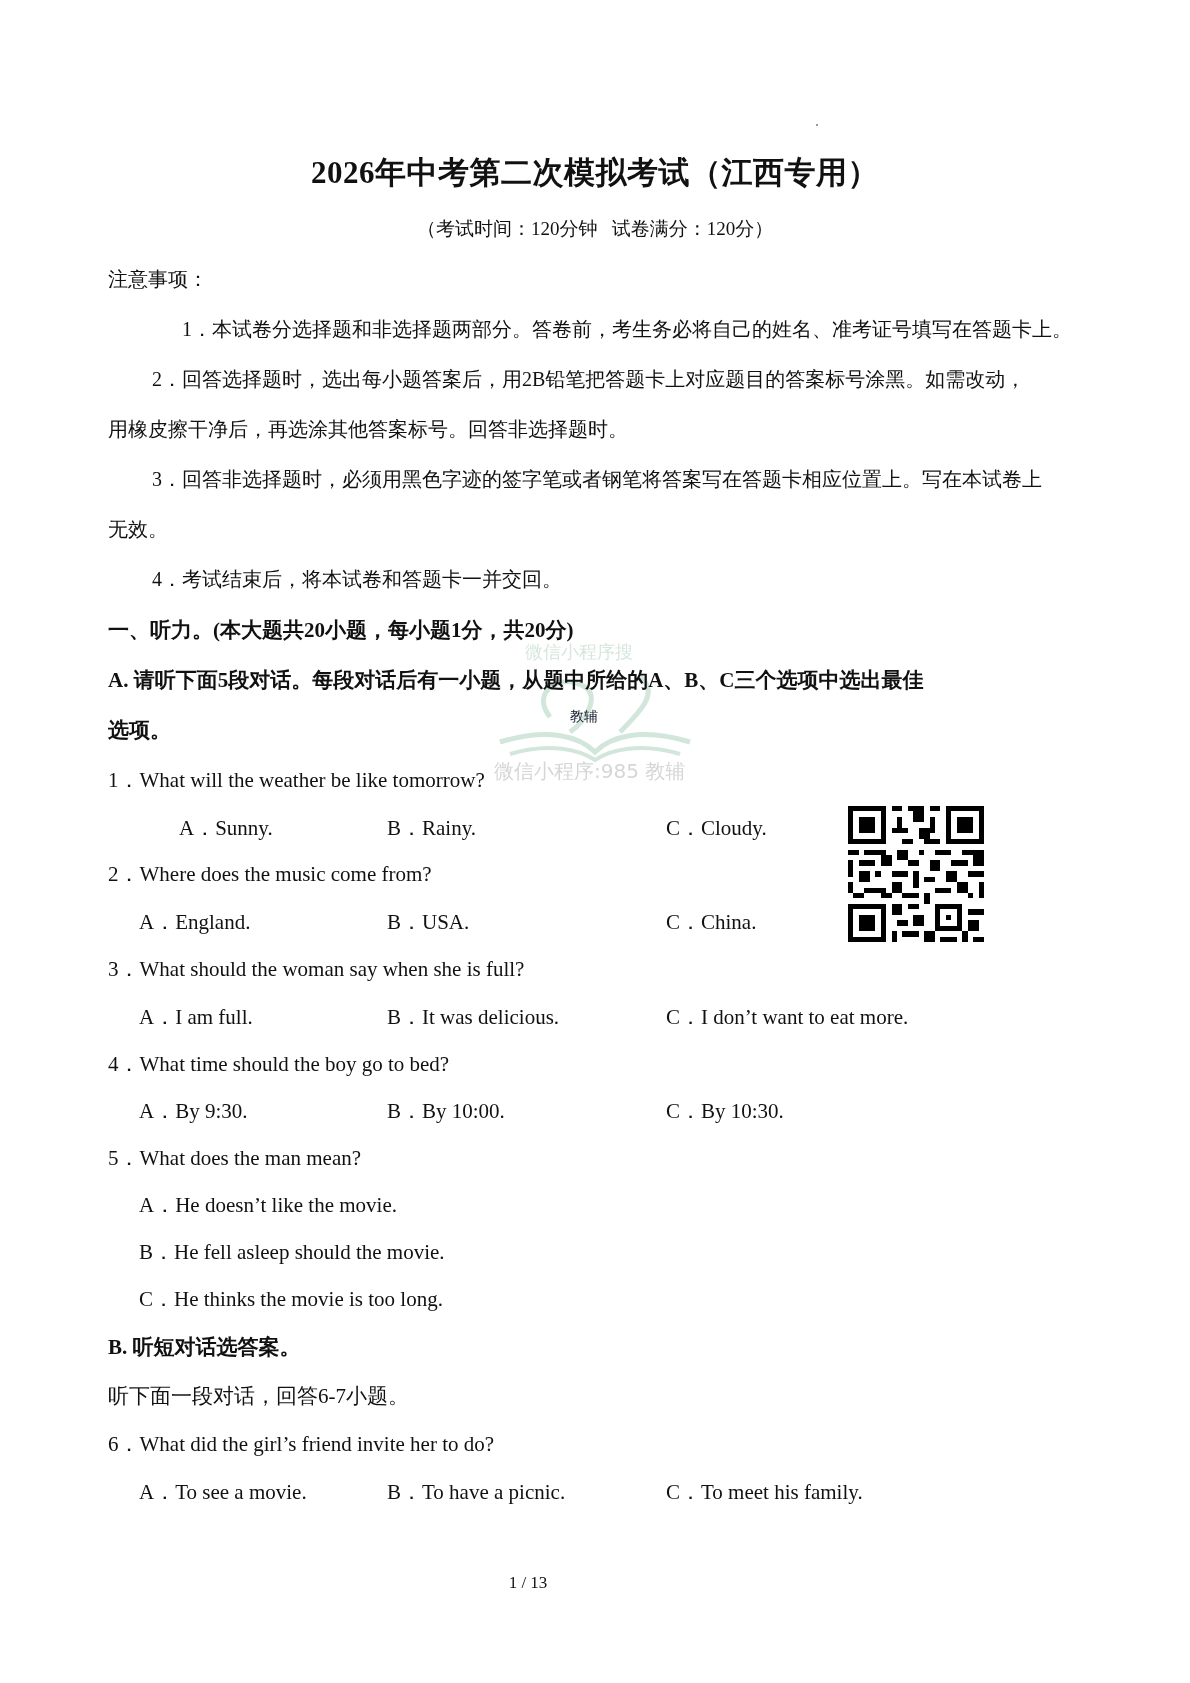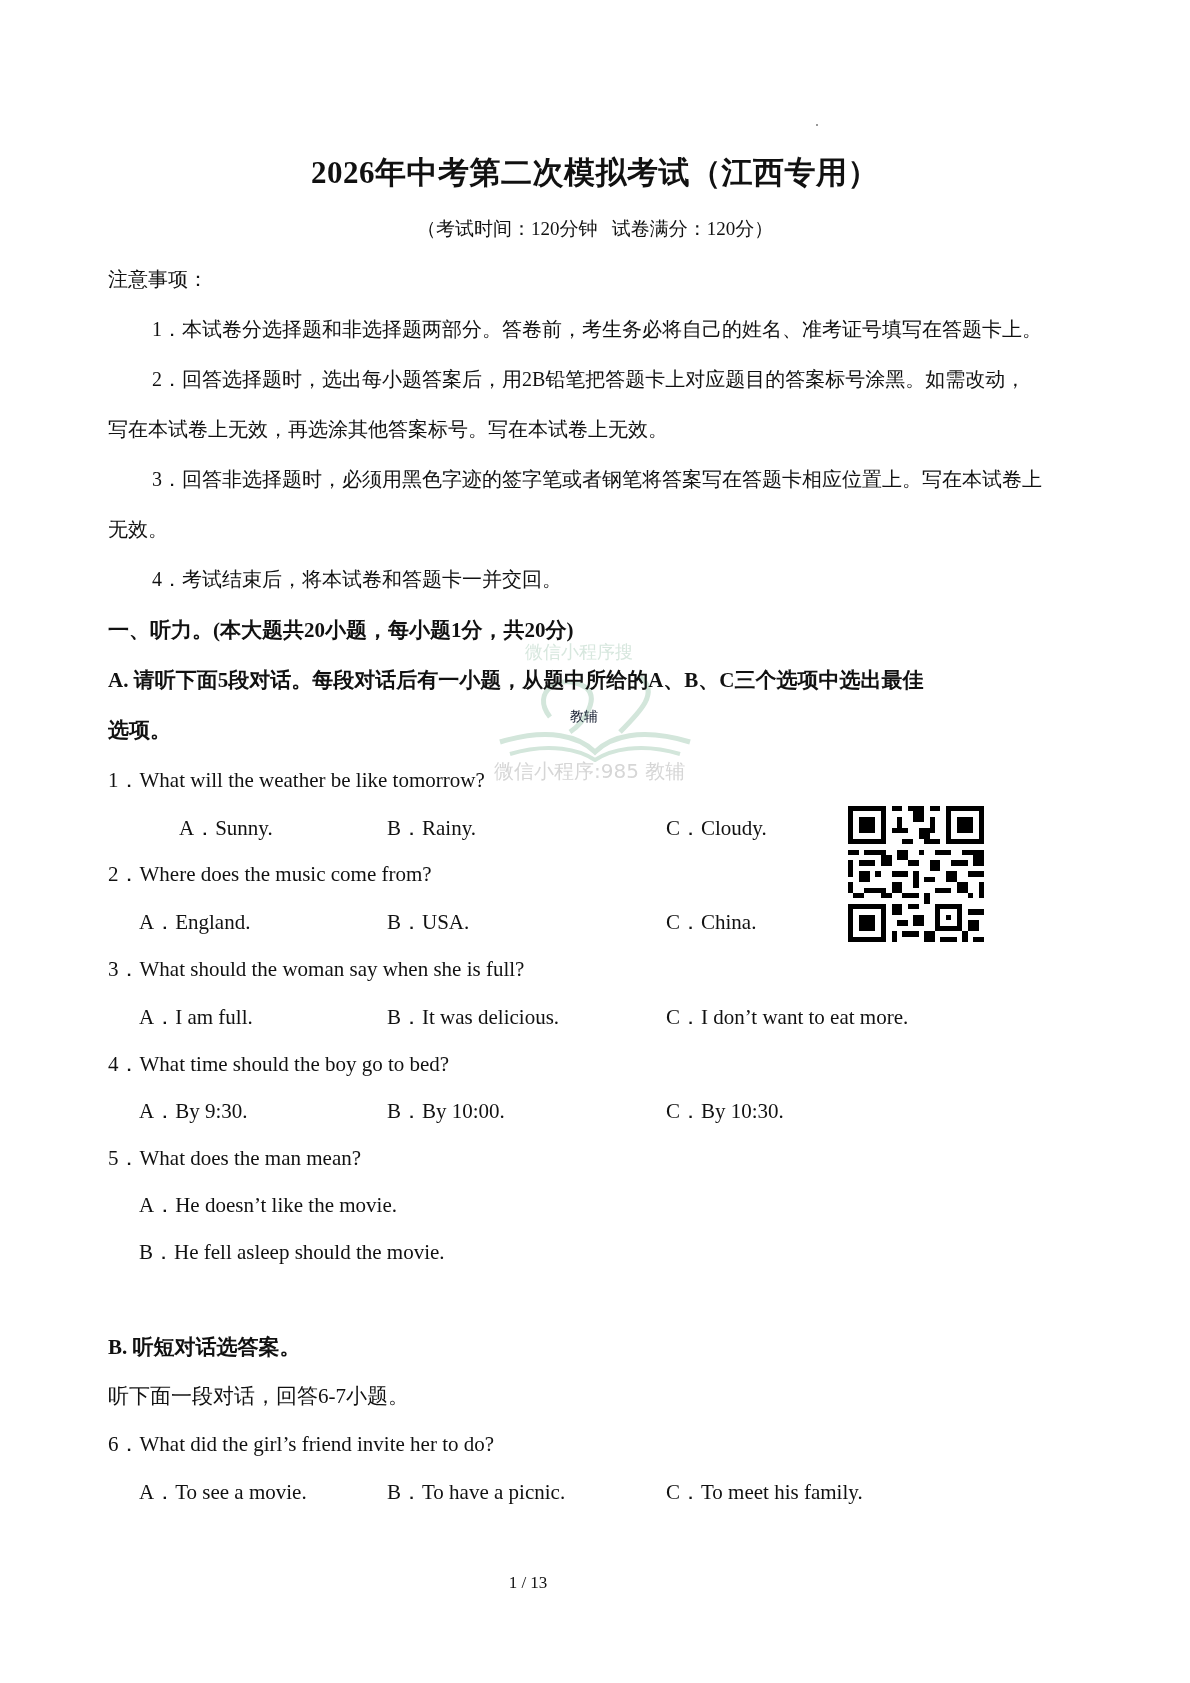--- a/index.html
+++ b/index.html
@@ -27,23 +27,23 @@
 </head>
 <body>
 
 <div class="page">
   <div class="dot"></div>
 
   <div class="title">2026年中考第二次模拟考试（江西专用）</div>
   <div class="subtitle">（考试时间：120分钟   试卷满分：120分）</div>
 
   <div class="line" style="top:266px;">注意事项：</div>
-  <div class="line indent" style="top:316px;">1．本试卷分选择题和非选择题两部分。答卷前，考生务必将自己的姓名、准考证号填写在答题卡上。</div>
+  <div class="line indent" style="top:316px;margin-left:30px;">1．本试卷分选择题和非选择题两部分。答卷前，考生务必将自己的姓名、准考证号填写在答题卡上。</div>
   <div class="line indent" style="top:366px;">2．回答选择题时，选出每小题答案后，用2B铅笔把答题卡上对应题目的答案标号涂黑。如需改动，</div>
-  <div class="line" style="top:416px;">写在本试卷上无效，再选涂其他答案标号。写在本试卷上无效。</div>
+  <div class="line" style="top:416px;">用橡皮擦干净后，再选涂其他答案标号。回答非选择题时。</div>
   <div class="line indent" style="top:466px;">3．回答非选择题时，必须用黑色字迹的签字笔或者钢笔将答案写在答题卡相应位置上。写在本试卷上</div>
   <div class="line" style="top:516px;">无效。</div>
   <div class="line indent" style="top:566px;">4．考试结束后，将本试卷和答题卡一并交回。</div>
 
   <div class="watermark">
     <div class="wm-text1">微信小程序搜</div>
     <svg style="position:absolute;left:10px;top:22px;" width="210" height="100" viewBox="0 0 210 100">
       <path d="M60 55 C40 30, 70 10, 95 25 C110 35, 95 60, 80 70" stroke="#d3e6db" stroke-width="5" fill="none"></path>
       <path d="M130 70 C150 50, 170 30, 150 15" stroke="#d3e6db" stroke-width="5" fill="none"></path>
       <path d="M10 80 C60 65, 90 75, 105 90 C120 75, 150 65, 200 80" stroke="#d3e6db" stroke-width="5" fill="none"></path>
@@ -162,20 +162,21 @@
   </div>
   <div class="opt oa" style="top:1097px;">A．By 9:30.</div>
   <div class="opt ob" style="top:1097px;">B．By 10:00.</div>
   <div class="opt oc" style="top:1097px;">C．By 10:30.</div>
 
   <div class="q" style="top:1144px;">
     <span>5．</span><span>What does the man mean?</span>
   </div>
   <div class="opt oa" style="top:1191px;">A．He doesn’t like the movie.</div>
   <div class="opt oa" style="top:1238px;">B．He fell asleep should the movie.</div>
+  <div class="opt oa" style="top:1285px;">C．He thinks the movie is too long.</div>
 
   <div class="line bold" style="top:1333px;">B. 听短对话选答案。</div>
   <div class="line" style="top:1382px; font-size:21px;">听下面一段对话，回答6-7小题。</div>
 
   <div class="q" style="top:1430px;">
     <span>6．</span><span>What did the girl’s friend invite her to do?</span>
   </div>
   <div class="opt oa" style="top:1478px;">A．To see a movie.</div>
   <div class="opt ob" style="top:1478px;">B．To have a picnic.</div>
   <div class="opt oc" style="top:1478px;">C．To meet his family.</div>

